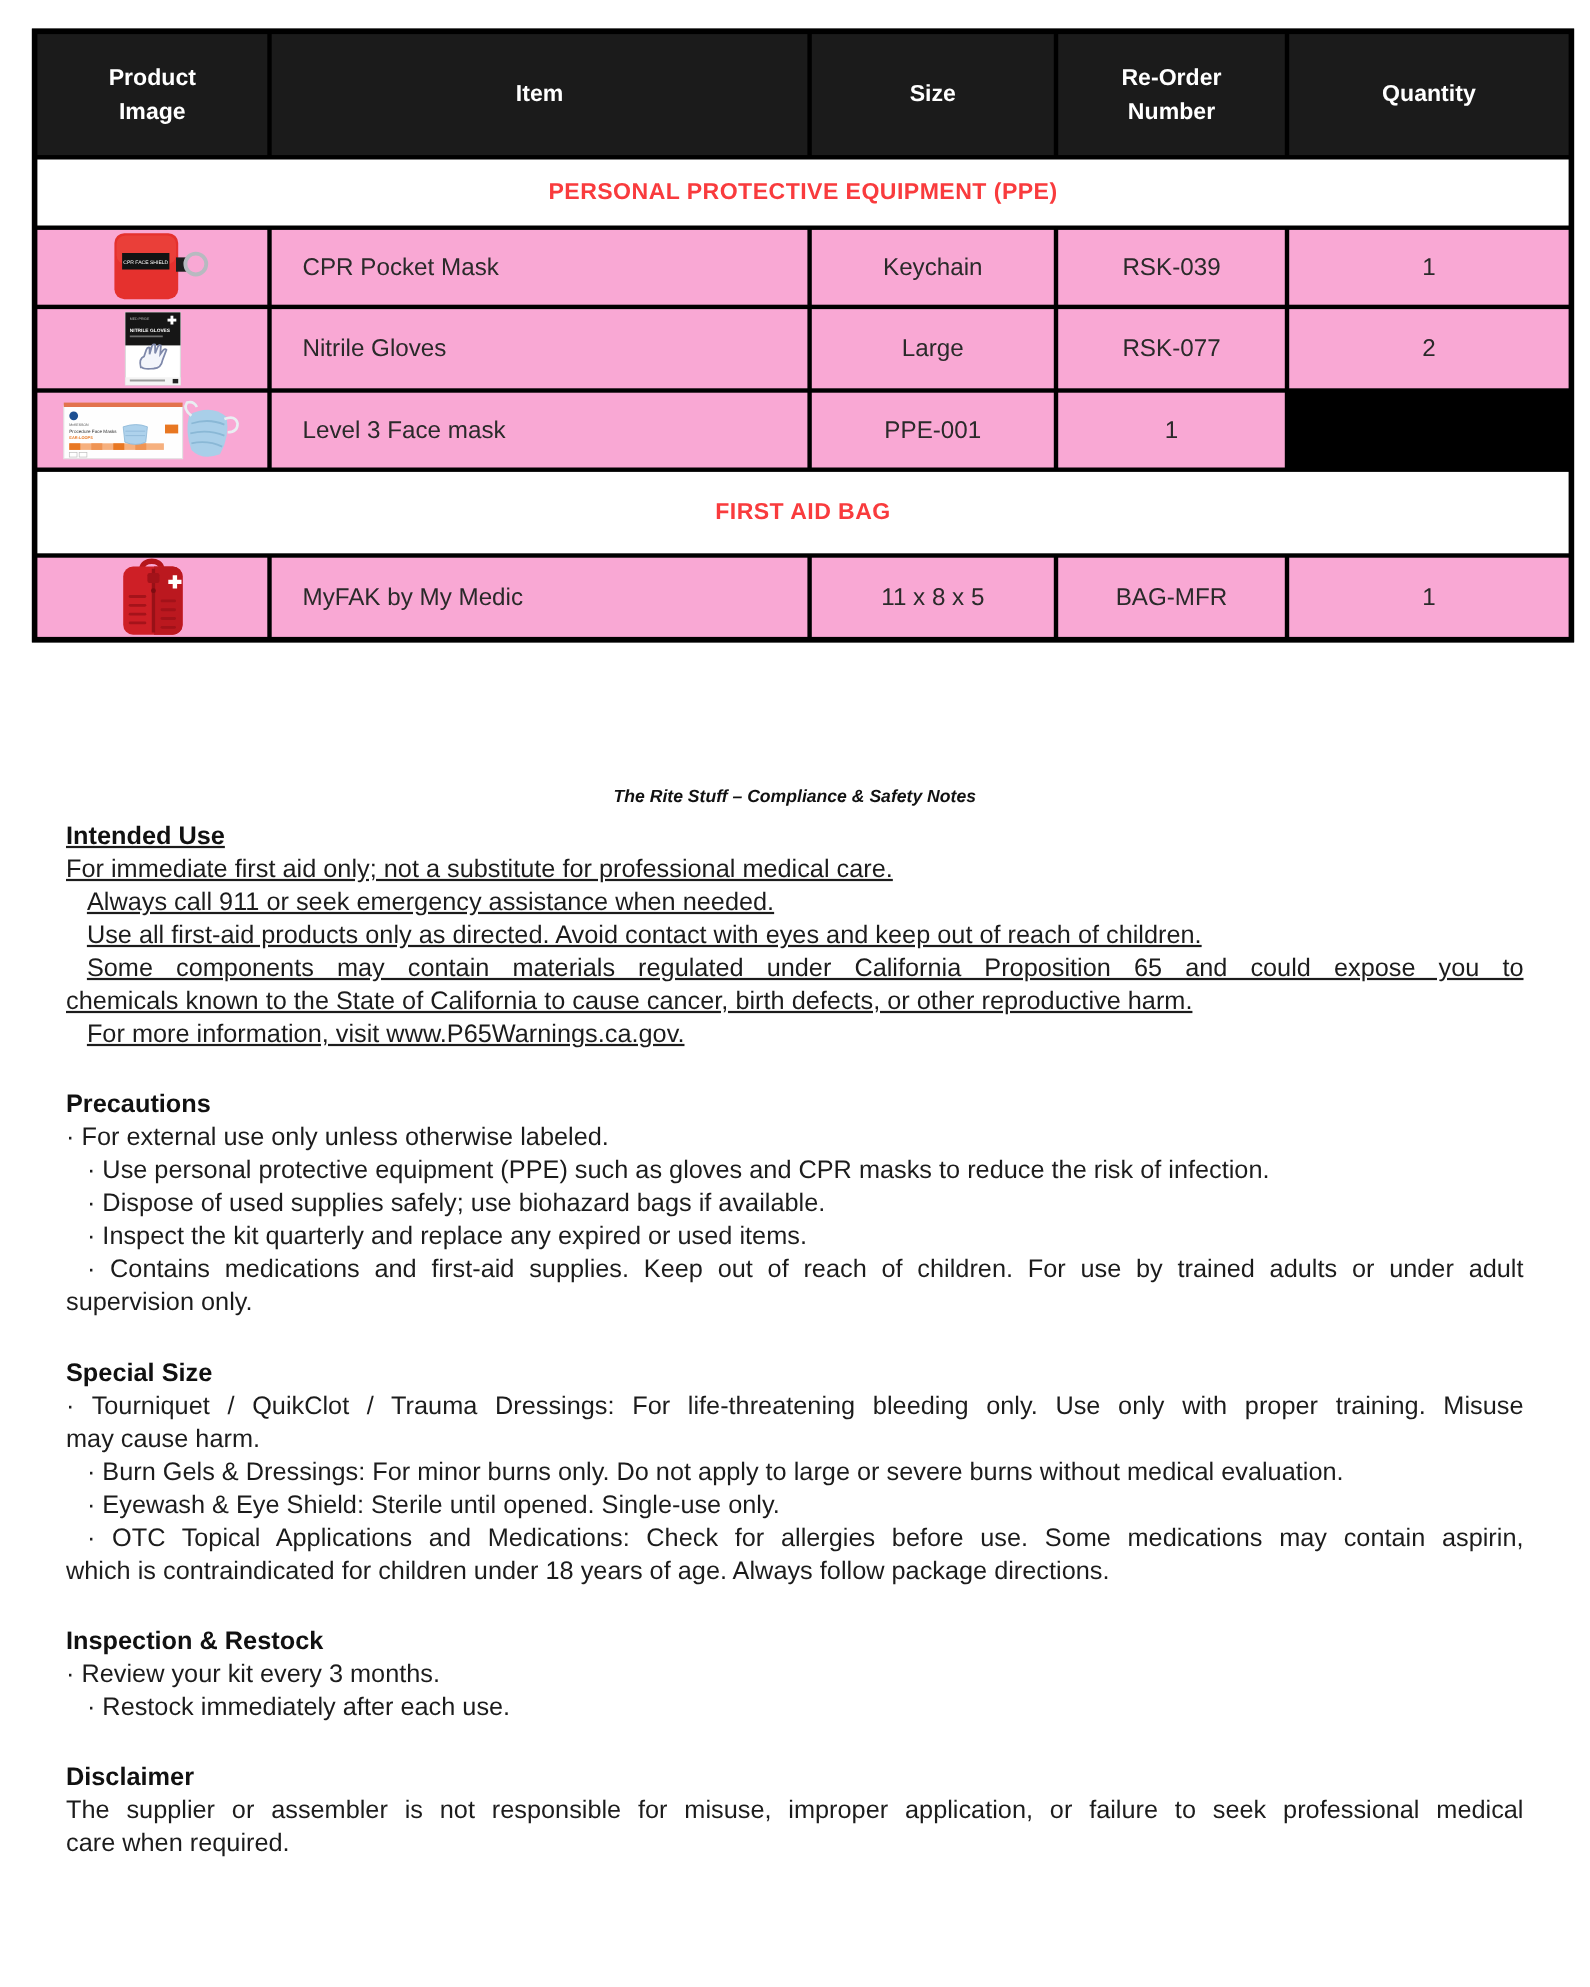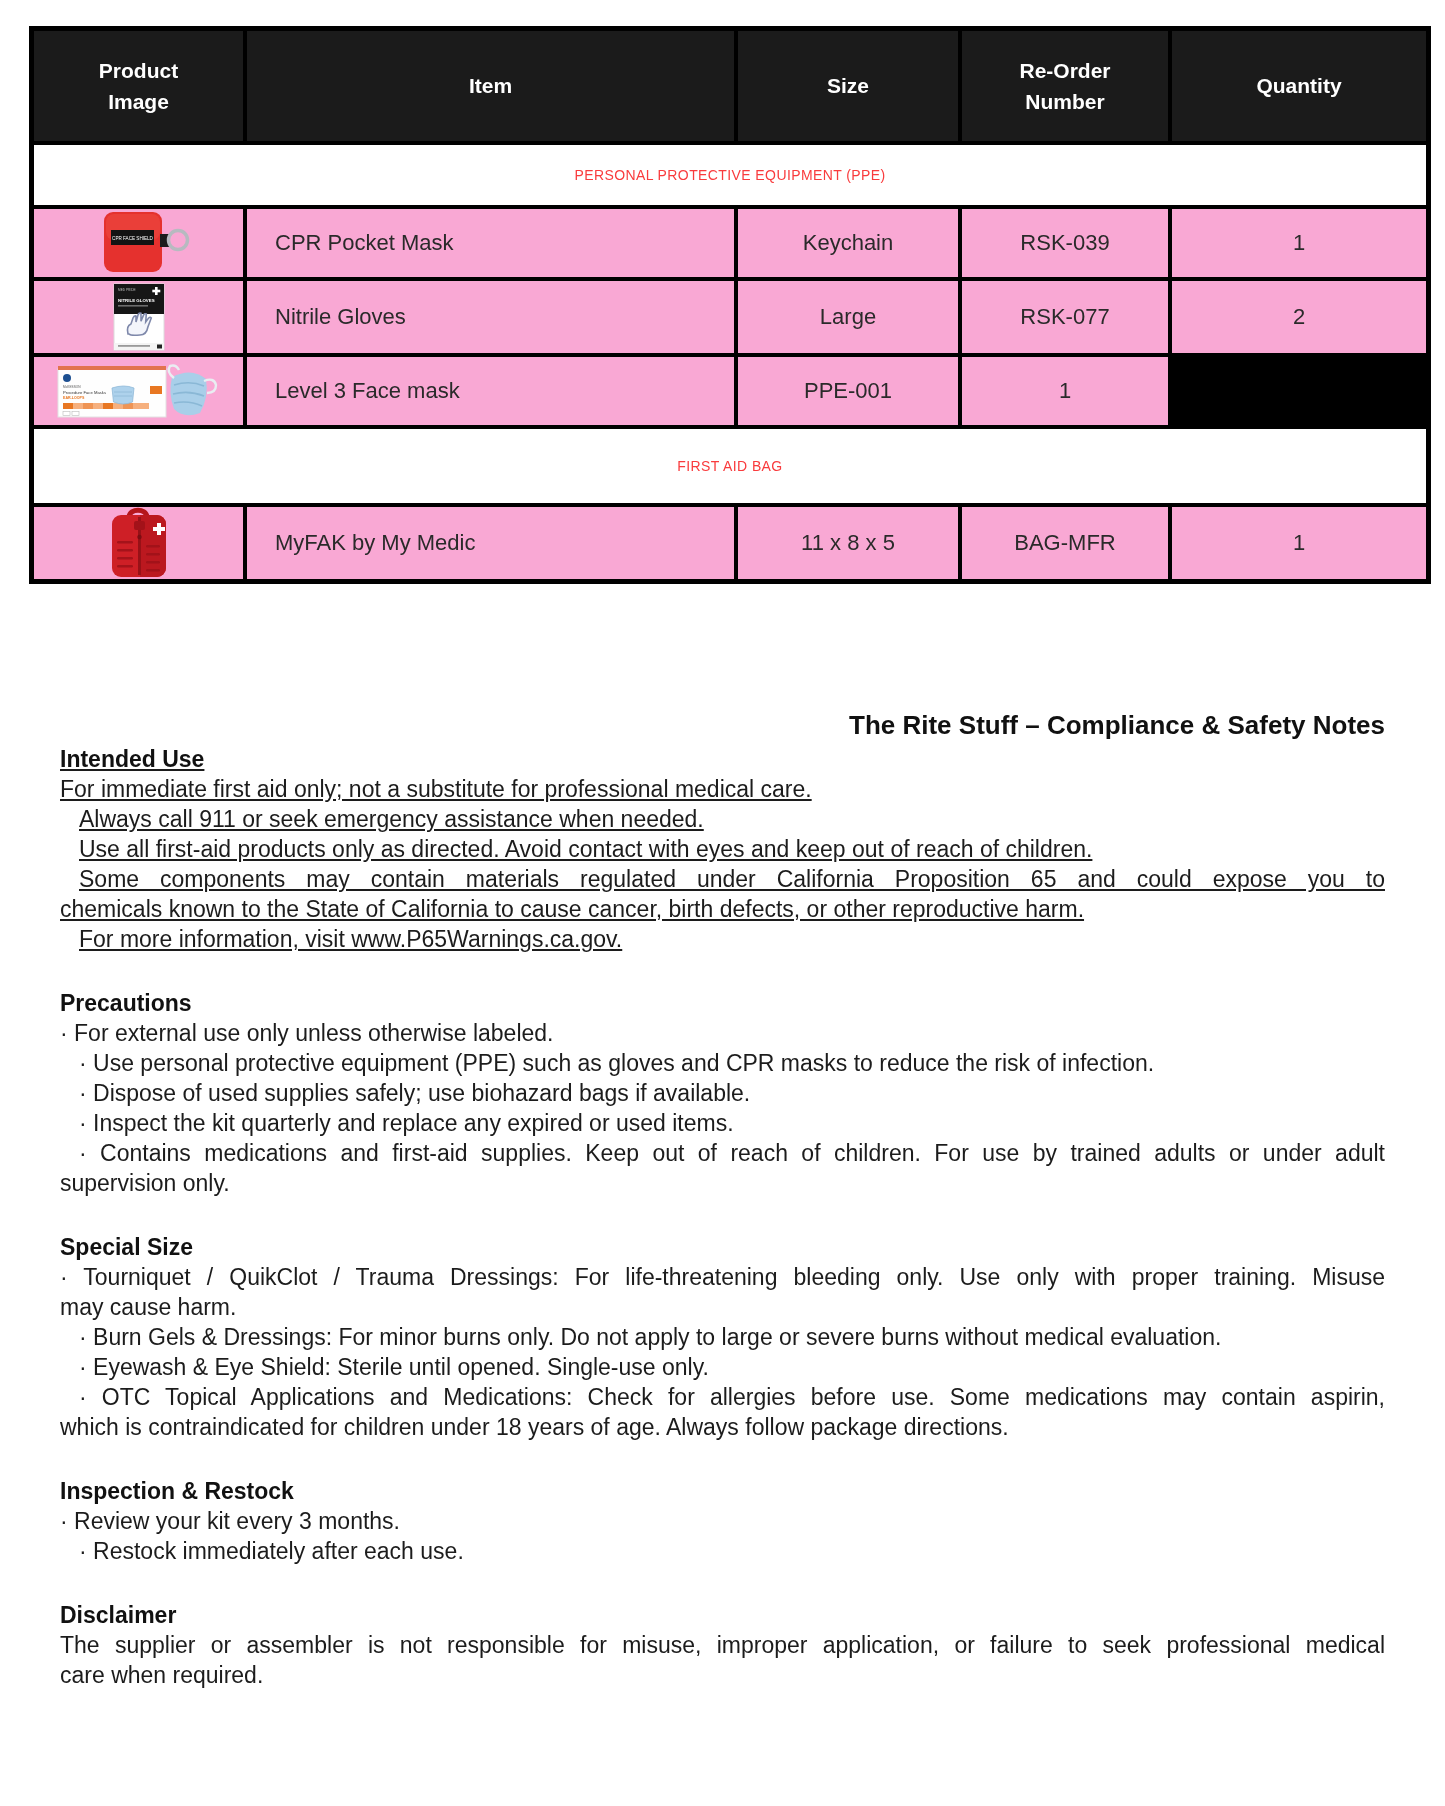--- a/index.html
+++ b/index.html
@@ -14,25 +14,25 @@
     grid-template-columns:209px 487px 220px 206px 254px;
     grid-template-rows:110px 60px 68px 72px 68px 74px 72px;
     gap:4px;background:#000;border:5px solid #000;
   }
   .cell{background:#f9a8d4;display:flex;align-items:center;justify-content:center;
         font-size:22px;color:#2a2a2a;}
   .cell.head{background:#1b1b1b;color:#ffffff;font-weight:bold;font-size:21px;
              text-align:center;line-height:1.5;padding:0 38px;box-sizing:border-box;}
   .cell.item-cell{justify-content:flex-start;padding-left:28px;box-sizing:border-box;}
   .section-row{grid-column:1/-1;background:#fff;display:flex;align-items:center;justify-content:center;
-               font-weight:400;font-size:14px;letter-spacing:.4px;color:#f93b3d;}
+               font-weight:700;font-size:21px;letter-spacing:.4px;color:#f93b3d;}
   .img-cell svg{display:block;}
   
   .notes{position:absolute;left:60px;top:710px;width:1325px;font-size:23px;line-height:30px;}
-  .notes-title{text-align:right;font-weight:bold;font-size:26px;color:#111;}
+  .notes-title{text-align:center;font-weight:bold;font-size:16px;color:#111;font-style:italic;}
   .sec{margin-top:34px;}
   .sec.first{margin-top:4px;text-decoration:underline;}
   .note-heading{font-weight:bold;color:#111;}
   .line{white-space:pre-wrap;}
   .jline{text-align:justify;text-align-last:justify;}
   .ind{padding-left:7px;margin-left:12px;}
 </style>
 </head>
 <body>
 

